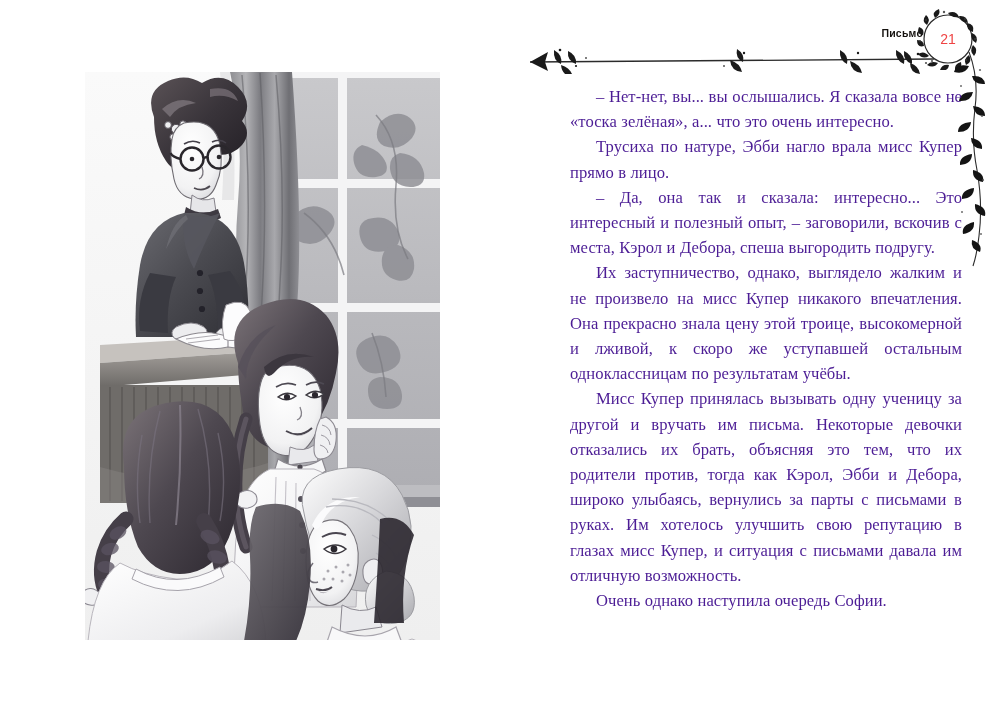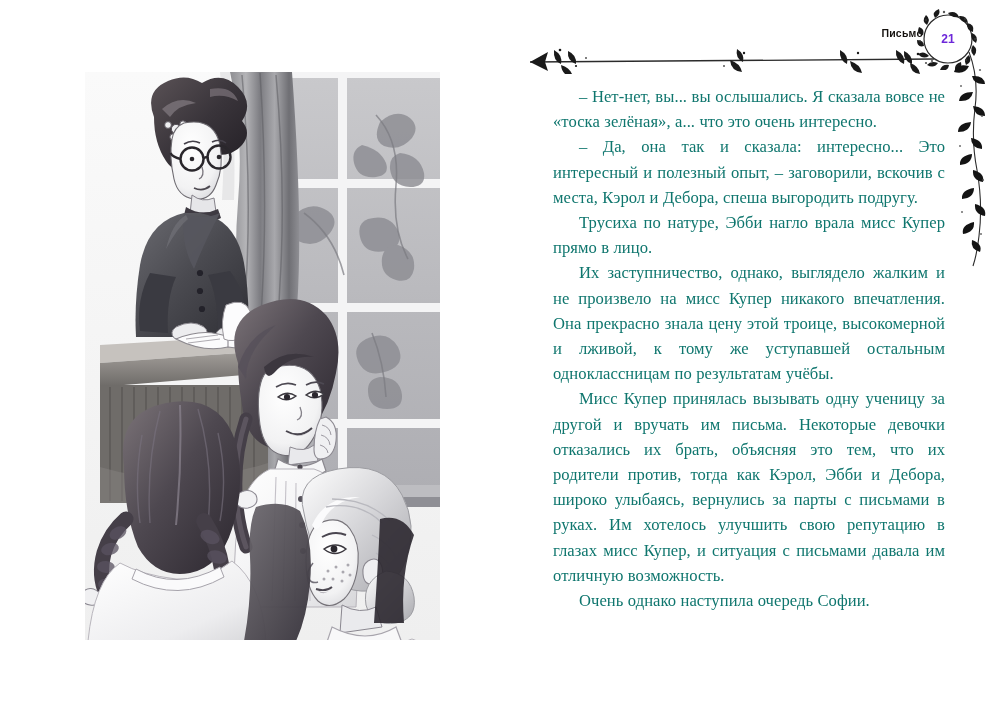--- a/index.html
+++ b/index.html
@@ -100,23 +100,23 @@
   .folio {
     position: absolute;
     right: 22px;
     top: 8px;
     width: 62px;
     height: 62px;
     display: flex;
     align-items: center;
     justify-content: center;
     font-family: "Liberation Sans", "DejaVu Sans", sans-serif;
-    font-size: 12px;
-    font-weight: 700;
-    color: #6d28d9;
+    font-size: 14px;
+    font-weight: 400;
+    color: #ef4444;
     pointer-events: none;
   }
 
   .head-rule {
     position: absolute;
     left: 28px;
     top: 44px;
     width: 420px;
     height: 30px;
   }
@@ -124,30 +124,30 @@
   .vine-right {
     position: absolute;
     right: 4px;
     top: 52px;
     width: 62px;
     height: 215px;
   }
 
   .textcol {
     position: absolute;
-    left: 53px;
+    left: 70px;
     top: 84px;
     width: 392px;
     text-align: justify;
     text-align-last: left;
     font-size: 16.6px;
     line-height: 25.2px;
     letter-spacing: 0.05px;
     word-spacing: 0.2px;
-    color: #0f766e;
+    color: #4c1d95;
     hyphens: manual;
   }
   .textcol p {
     margin: 0;
     text-indent: 26px;
   }
 </style>
 </head>
 <body>
 
@@ -574,21 +574,21 @@
         <circle cx="47" cy="64" r="1.1"></circle>
         <circle cx="25" cy="94" r="1"></circle>
         <circle cx="48" cy="128" r="1.1"></circle>
         <circle cx="27" cy="160" r="1"></circle>
         <circle cx="46" cy="182" r="1"></circle>
       </g>
     </svg>
 
     <div class="textcol">
       <p>– Нет-нет, вы... вы ослышались. Я сказала вовсе не «тоска зелёная», а... что это очень интересно.</p>
+      <p>Трусиха по натуре, Эбби нагло врала мисс Купер прямо в лицо.</p>
       <p>– Да, она так и сказала: интересно... Это интересный и полезный опыт, – заговорили, вскочив с места, Кэрол и Дебора, спеша выгородить подругу.</p>
-      <p>Трусиха по натуре, Эбби нагло врала мисс Купер прямо в лицо.</p>
-      <p>Их заступничество, однако, выглядело жалким и не произвело на мисс Купер никакого впечатления. Она прекрасно знала цену этой троице, высокомерной и лживой, к тому же уступавшей остальным одноклассницам по результатам учёбы.</p>
+      <p>Их заступничество, однако, выглядело жалким и не произвело на мисс Купер никакого впечатления. Она прекрасно знала цену этой троице, высокомерной и лживой, к скоро же уступавшей остальным одноклассницам по результатам учёбы.</p>
       <p>Мисс Купер принялась вызывать одну ученицу за другой и вручать им письма. Некоторые девочки отказались их брать, объясняя это тем, что их родители против, тогда как Кэрол, Эбби и Дебора, широко улыбаясь, вернулись за парты с письмами в руках. Им хотелось улучшить свою репутацию в глазах мисс Купер, и ситуация с письмами давала им отличную возможность.</p>
       <p>Очень однако наступила очередь Софии.</p>
     </div>
 
   </div>
 </div>
 
 </body></html>

